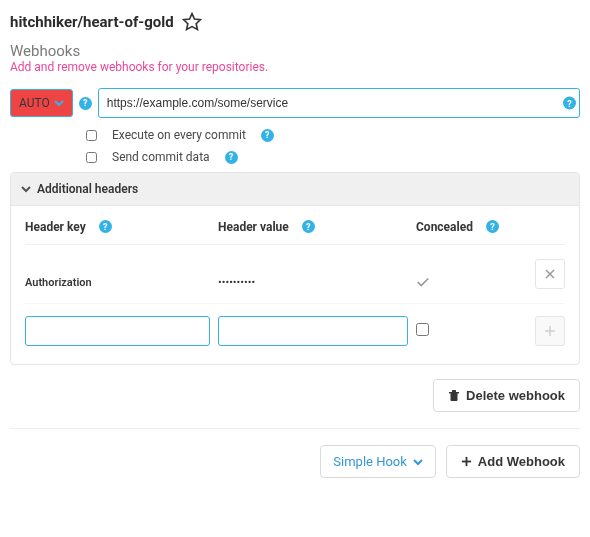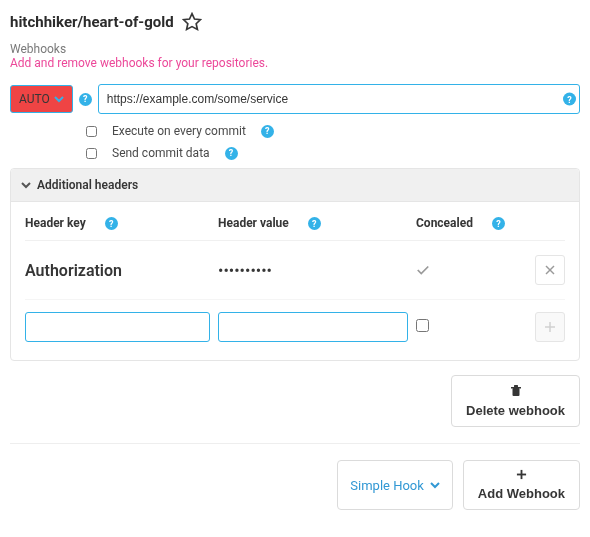--- a/index.html
+++ b/index.html
@@ -7,21 +7,21 @@
     font-family: -apple-system, BlinkMacSystemFont, "Segoe UI", Roboto, sans-serif;
     font-size: 13px;
     color: #363636;
     background: #fff;
     padding: 12px 10px;
     width: 590px;
   }
   .title-row { display: flex; align-items: center; gap: 8px; }
   .title { font-size: 15px; font-weight: 700; color: #2b2b2b; }
   .star { width: 20px; height: 20px; cursor: pointer; }
-  .subtitle { margin-top: 10px; color: #7a7a7a; font-size: 12px; }
+  .subtitle { margin-top: 10px; color: #7a7a7a; font-size: 15px; }
   .desc { color: #ec4899; font-size: 12px; }
 
   .url-row { display: flex; gap: 6px; margin-top: 14px; align-items: center; }
   .select-box {
     display: flex; align-items: center; gap: 4px;
     border: 1px solid #33b2e8; border-radius: 3px;
     padding: 6px 8px; font-size: 12px; color: #363636;
     background: #ef4444; cursor: pointer;
   }
   .chevron-sm { width: 10px; height: 10px; }
@@ -53,43 +53,43 @@
   }
   .panel-head .chev { width: 10px; height: 10px; }
   .panel-head-label { font-size: 12px; font-weight: 600; color: #363636; }
 
   .panel-body { padding: 14px 14px 18px; }
   .hdr-row { display: flex; align-items: center; gap: 8px; }
   .col-key { width: 185px; }
   .col-val { width: 190px; }
   .col-conc { width: 70px; text-align: left; }
   .col-act { flex: 1; display: flex; justify-content: flex-end; }
-  .hdr-label { font-size: 12px; font-weight: 700; color: #363636; display: flex; align-items: flex-end; gap: 19px; }
+  .hdr-label { font-size: 12px; font-weight: 700; color: #363636; display: flex; align-items: flex-start; gap: 13px; }
   .hdr-row.headings { padding-bottom: 10px; border-bottom: 1px solid #f0f0f0; }
-  .hdr-row.data { padding: 14px 0; border-bottom: 1px solid #f5f5f5; font-size: 16px; color: #363636; }
+  .hdr-row.data { padding: 14px 0; border-bottom: 1px solid #f5f5f5; font-size: 11px; color: #363636; align-items: flex-end; }
   .hdr-row.data .col-key { font-weight: 600; }
   .hdr-row.input-row { padding-top: 12px; }
   .icon-btn {
     width: 30px; height: 30px; border: 1px solid #e5e5e5; border-radius: 3px;
     background: #fff; display: flex; align-items: center; justify-content: center;
     cursor: pointer; color: #9a9a9a;
   }
   .icon-btn.disabled { background: #f9f9f9; cursor: default; color: #d0d0d0; }
   .small-input {
     width: 100%; border: 1px solid #33b2e8; border-radius: 3px;
     padding: 7px 8px; font-size: 12px;
   }
   .check-svg { width: 14px; height: 14px; color: #9a9a9a; }
 
   .delete-row { display: flex; justify-content: flex-end; margin-top: 14px; }
   .btn {
     display: flex; align-items: center; gap: 6px;
     border: 1px solid #dbdbdb; border-radius: 4px;
     padding: 8px 14px; font-size: 13px; font-weight: 600;
-    background: #fff; cursor: pointer; color: #363636; flex-direction: column;
+    background: #fff; cursor: pointer; color: #363636;
   }
   hr.sep { border: none; border-top: 1px solid #eee; margin: 16px 0; }
 
   .footer-row { display: flex; justify-content: flex-end; gap: 10px; }
   .select-btn {
     display: flex; align-items: center; gap: 6px;
     border: 1px solid #dbdbdb; border-radius: 4px;
     padding: 8px 12px; font-size: 13px; background: #fff;
     color: #3298d4; cursor: pointer;
   }

